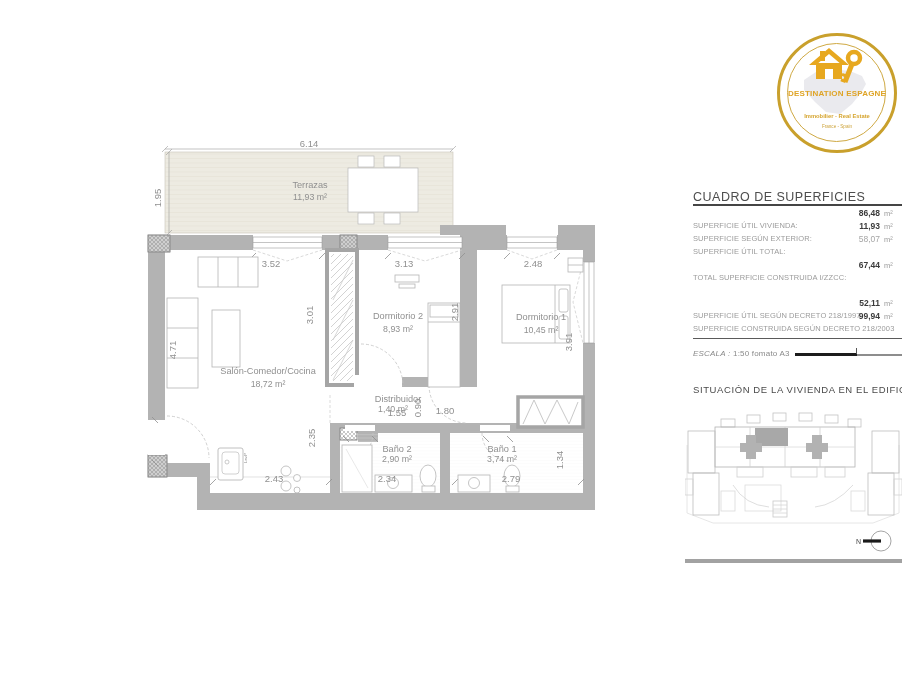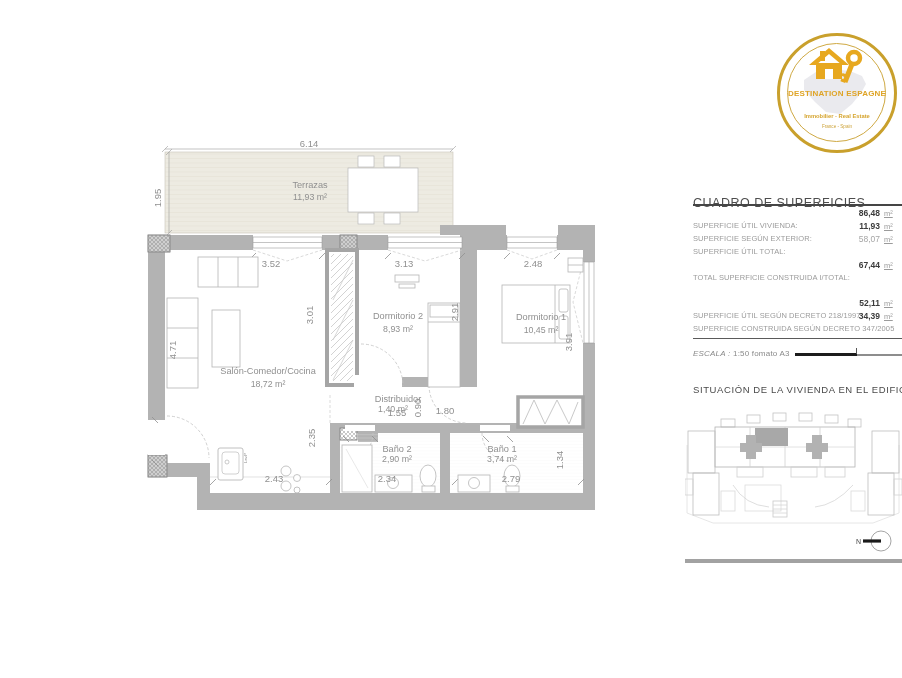--- a/index.html
+++ b/index.html
@@ -1,26 +1,26 @@
 <!DOCTYPE html>
 <html><head>
 <meta charset="utf-8">
 <style>
   html,body{margin:0;padding:0;width:902px;height:678px;overflow:hidden;background:#ffffff;
     font-family:"Liberation Sans",sans-serif;}
   #canvas{position:relative;width:744px;height:678px;background:#fff;}
 
   
   .panel{position:absolute;left:685px;top:180px;width:217px;height:400px;}
-  .panel-title{position:absolute;left:8px;top:16px;font-size:12.5px;letter-spacing:.5px;color:#4d4d4d;}
+  .panel-title{position:absolute;left:8px;top:10px;font-size:12.5px;letter-spacing:.5px;color:#4d4d4d;}
   .title-rule{position:absolute;left:8px;top:24px;width:212px;height:1.6px;background:#454545;}
   .t-row{position:absolute;left:8px;width:212px;height:11px;}
   .t-label{position:absolute;left:0;top:12px;font-size:7.5px;color:#9b9b9b;letter-spacing:.1px;white-space:nowrap;}
   .t-value{position:absolute;right:25px;top:-1px;font-size:8.5px;font-weight:bold;color:#3c3c3c;}
-  .t-unit{position:absolute;left:191px;top:0;font-size:7.5px;color:#9b9b9b;white-space:nowrap;text-decoration:underline;}
+  .t-unit{position:absolute;left:191px;top:0;font-size:7.5px;color:#9b9b9b;white-space:nowrap;}
   .muted .t-value{color:#a6a6a6;font-weight:normal;}
   .mid-rule{position:absolute;left:8px;top:158px;width:212px;height:1.2px;background:#5a5a5a;}
   .escala{position:absolute;left:8px;top:169px;font-size:8px;color:#8a8a8a;letter-spacing:.2px;font-style:italic;}
   .escala-val{position:absolute;left:48px;top:169px;font-size:8px;color:#8a8a8a;letter-spacing:.2px;}
   .scalebar-black{position:absolute;left:110px;top:173px;width:62px;height:3px;background:#1c1c1c;}
   .scalebar-tick{position:absolute;left:171px;top:168px;width:1px;height:6px;background:#555;}
   .scalebar-gray{position:absolute;left:172px;top:173.6px;width:48px;height:2.2px;background:#8d8d8d;}
   .sit-title{position:absolute;left:8px;top:204px;font-size:9.5px;color:#4a4a4a;letter-spacing:.6px;white-space:nowrap;}
   .bottom-rule{position:absolute;left:685px;top:559px;width:217px;height:3.5px;background:#a2a2a2;}
 
@@ -295,32 +295,32 @@
       <span class="t-label">SUPERFICIE SEGÚN EXTERIOR:</span>
       <span class="t-value">11,93</span>
       <span class="t-unit">m²</span>
     </div>
     <div class="t-row muted" style="top:55px">
       <span class="t-label">SUPERFICIE ÚTIL TOTAL:</span>
       <span class="t-value">58,07</span>
       <span class="t-unit">m²</span>
     </div>
     <div class="t-row" style="top:81px">
-      <span class="t-label">TOTAL SUPERFICIE CONSTRUIDA I/TOTAL:</span>
+      <span class="t-label">TOTAL SUPERFICIE CONSTRUIDA I/ZZCC:</span>
       <span class="t-value">67,44</span>
       <span class="t-unit">m²</span>
     </div>
     <div class="t-row" style="top:119px">
       <span class="t-label">SUPERFICIE ÚTIL SEGÚN DECRETO 218/1997</span>
       <span class="t-value">52,11</span>
       <span class="t-unit">m²</span>
     </div>
     <div class="t-row" style="top:132px">
-      <span class="t-label">SUPERFICIE CONSTRUIDA SEGÚN DECRETO 347/2005</span>
-      <span class="t-value">34,39</span>
+      <span class="t-label">SUPERFICIE CONSTRUIDA SEGÚN DECRETO 218/2003</span>
+      <span class="t-value">99,94</span>
       <span class="t-unit">m²</span>
     </div>
 
     <div class="mid-rule"></div>
     <div class="escala">ESCALA :</div>
     <div class="escala-val">1:50 fomato A3</div>
     <div class="scalebar-black"></div>
     <div class="scalebar-tick"></div>
     <div class="scalebar-gray"></div>
     <div class="sit-title">SITUACIÓN DE LA VIVIENDA EN EL EDIFICIO</div>

